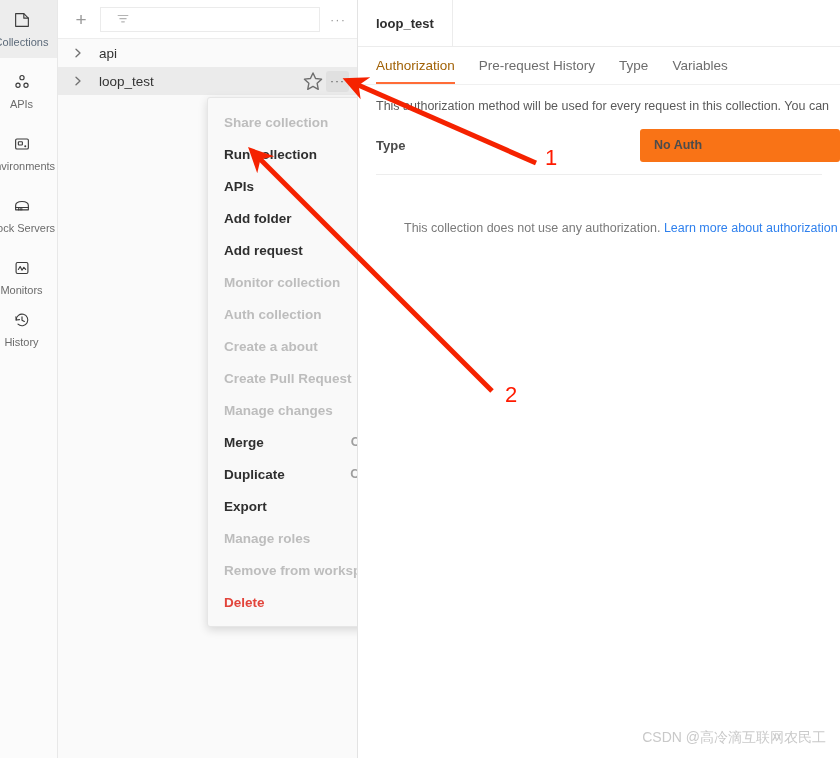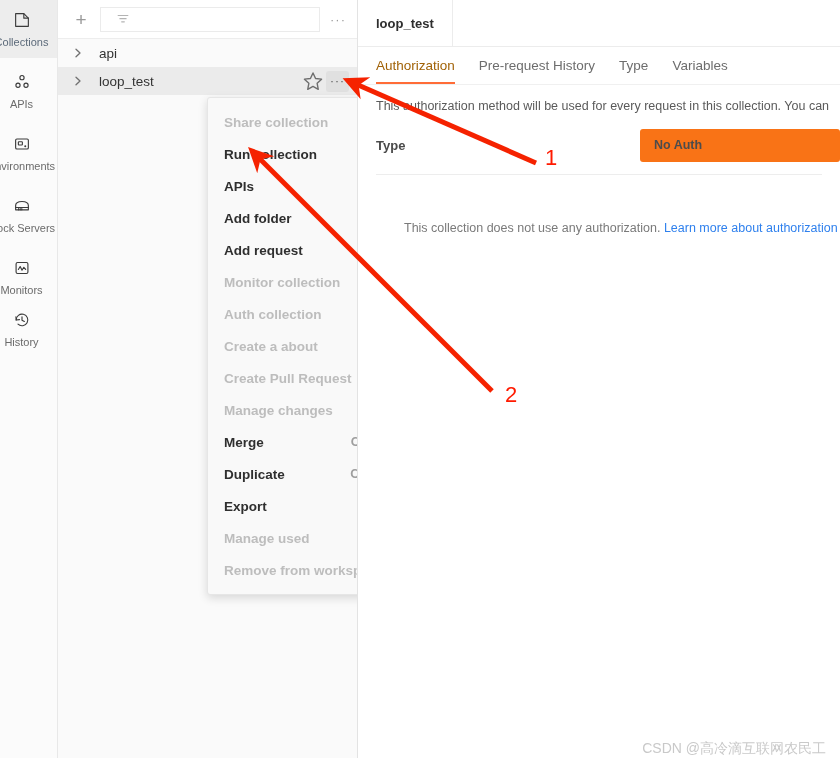--- a/index.html
+++ b/index.html
@@ -361,21 +361,21 @@
     color: #ff1a00;
     font-size: 22px;
     font-family: "Liberation Sans", sans-serif;
     line-height: 1;
   }
 
   
   .watermark {
     position: absolute;
     right: 14px;
-    bottom: 0;
+    bottom: 11px;
     font-size: 14px;
     color: #c9c9c9;
     font-family: "Liberation Sans", sans-serif;
     z-index: 95;
     white-space: nowrap;
   }
 </style>
 </head>
 <body>
 
@@ -524,24 +524,27 @@
           <span class="ctx-shortcut">Ctrl+E</span>
         </div>
         <div class="ctx-item">
           <span>Duplicate</span>
           <span class="ctx-shortcut">Ctrl+D</span>
         </div>
         <div class="ctx-item">
           <span>Export</span>
         </div>
         <div class="ctx-item disabled">
-          <span>Manage used</span>
+          <span>Manage roles</span>
         </div>
         <div class="ctx-item disabled">
           <span>Remove from workspace</span>
+        </div>
+        <div class="ctx-item danger">
+          <span>Delete</span>
         </div>
       </div>
 
   </div>
 
   <div class="main">
 
     <div class="main-tabstrip">
       <div class="main-tab">loop_test</div>
     </div>

